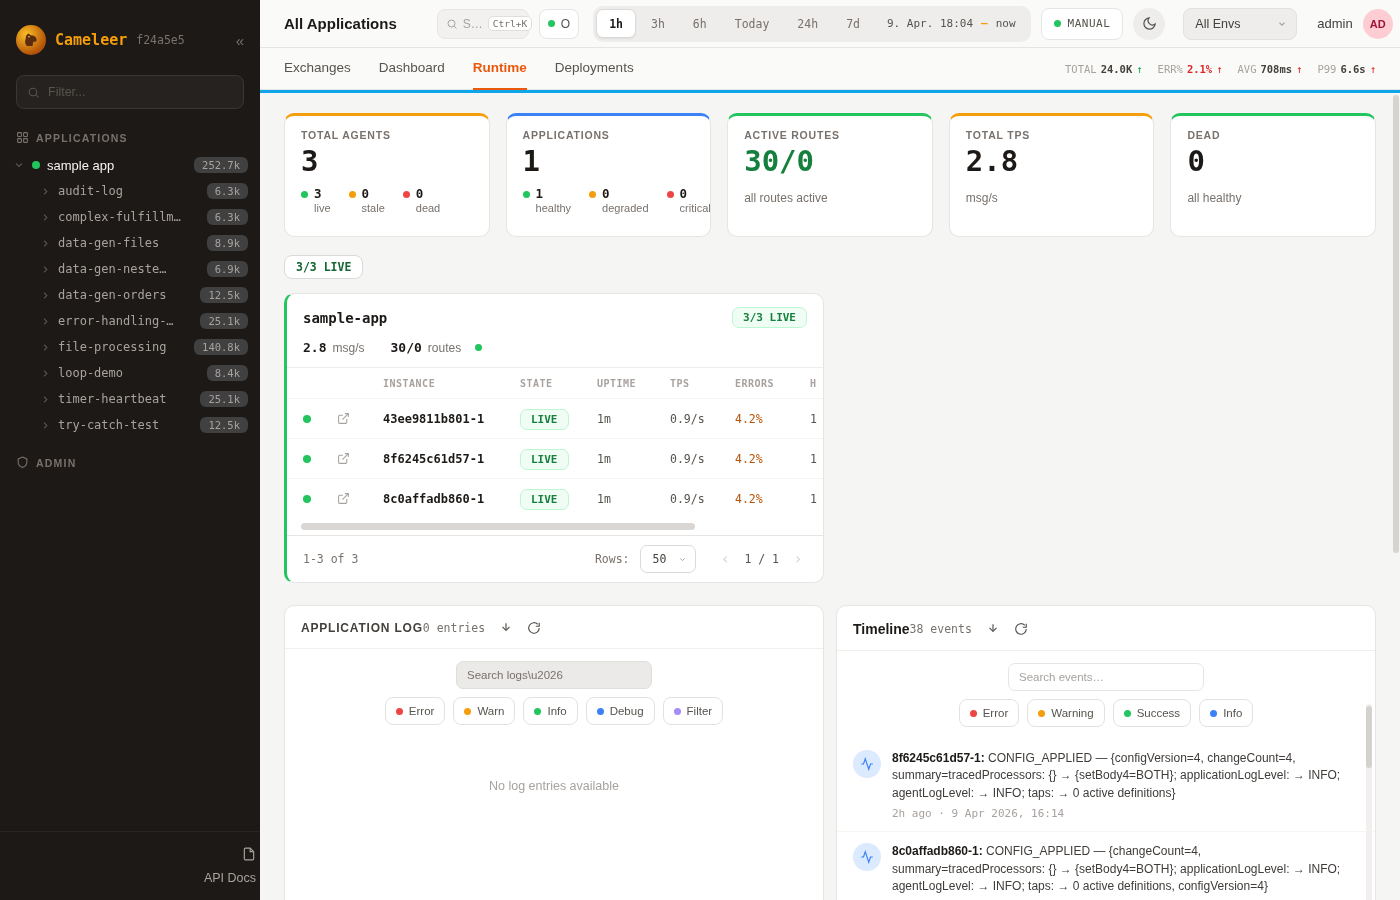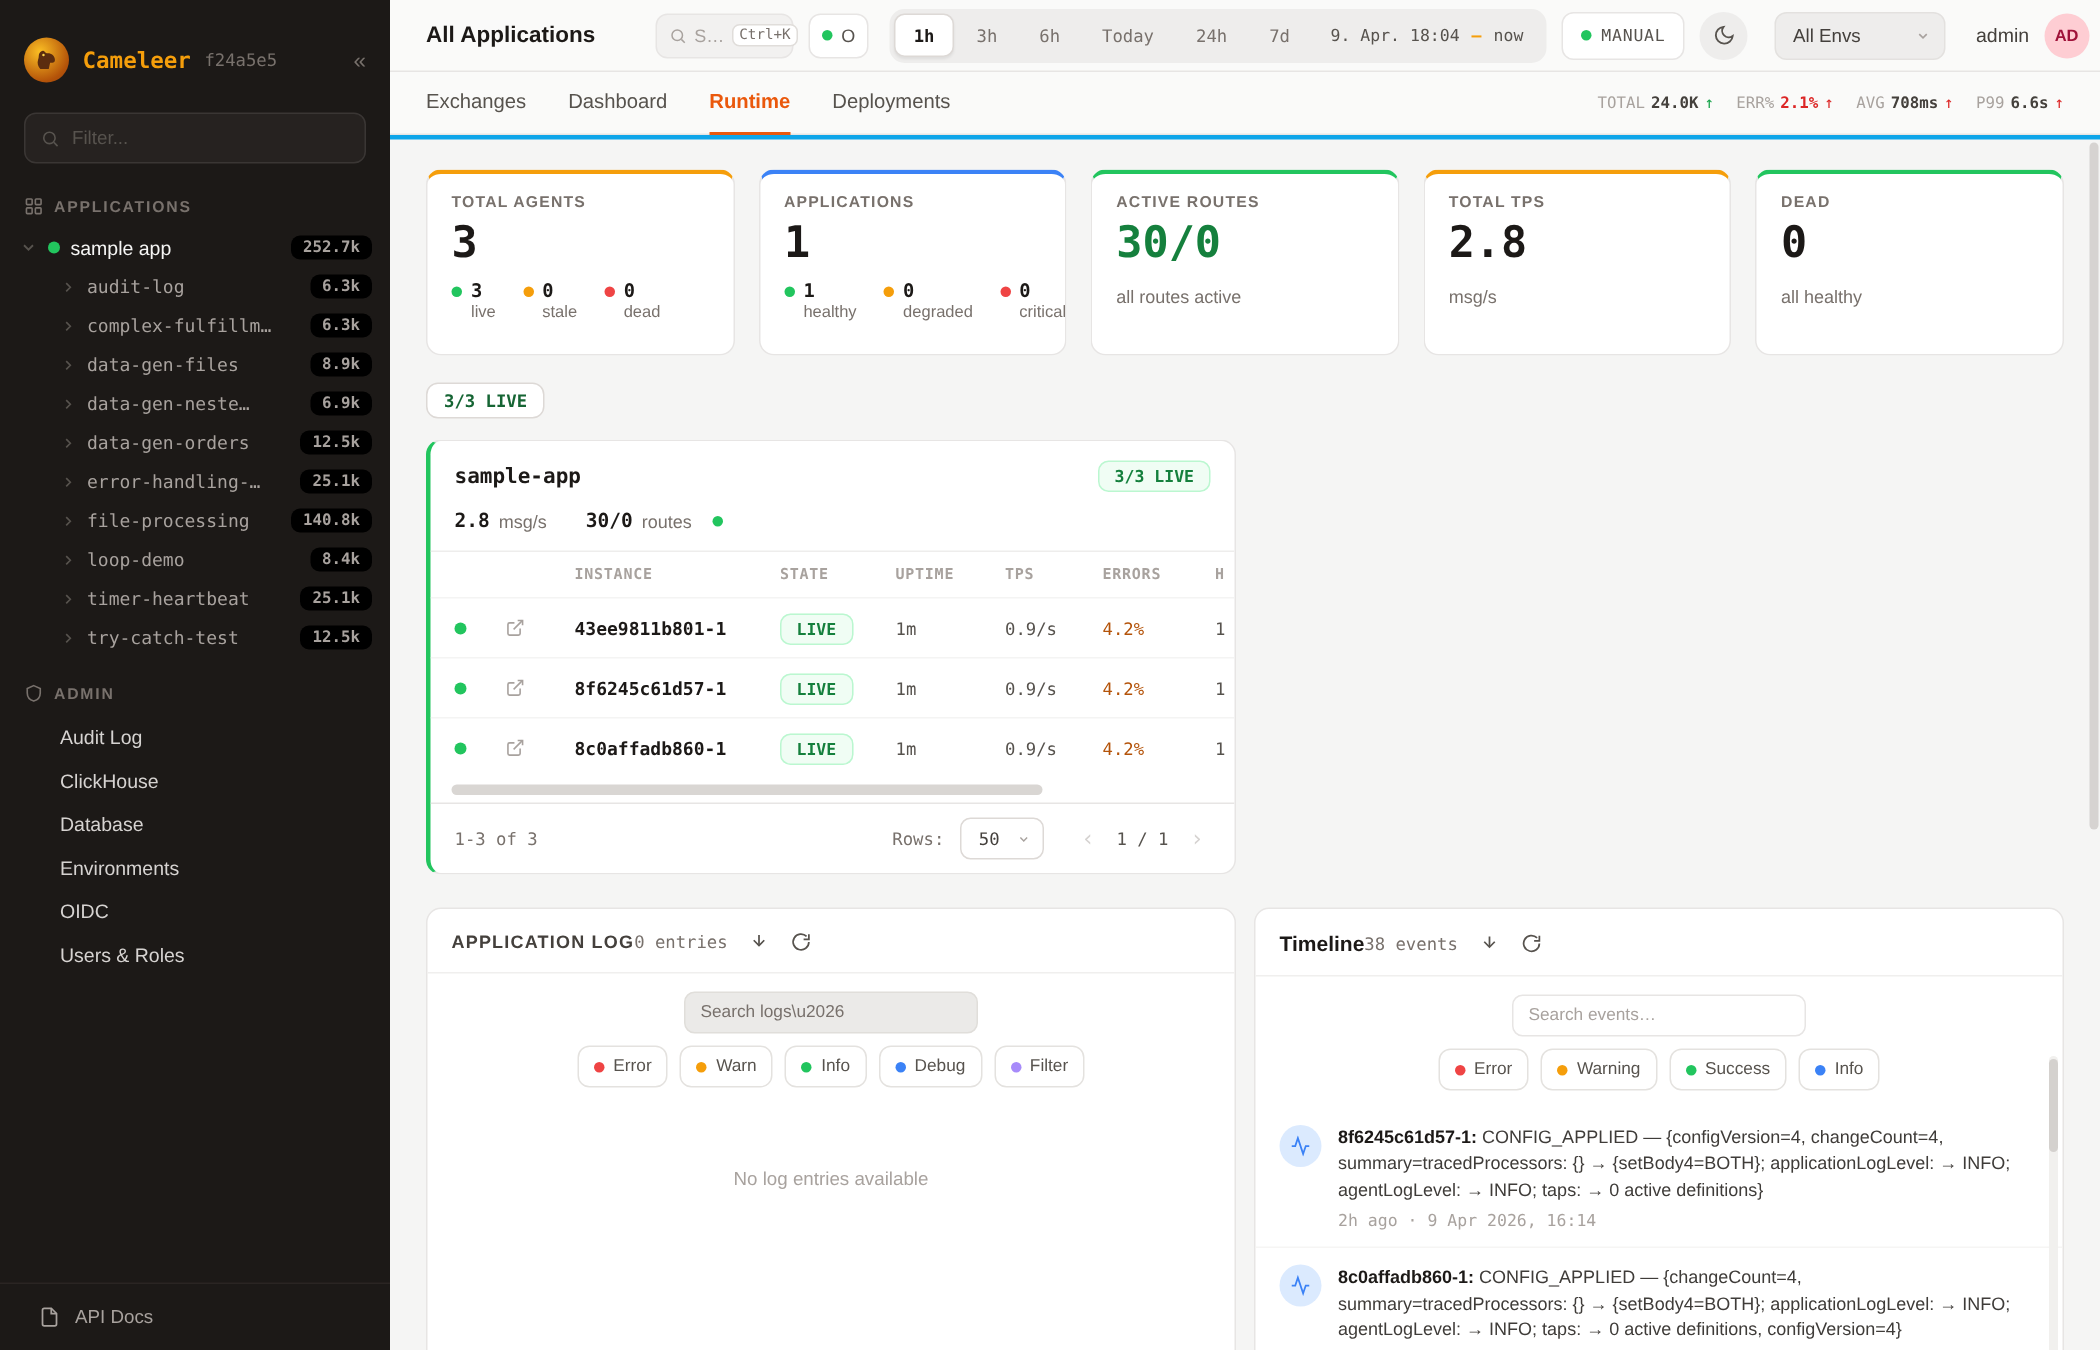--- a/index.html
+++ b/index.html
@@ -14,25 +14,25 @@
   .logo-badge { width:30px; height:30px; min-width:30px; border-radius:50%; background:radial-gradient(circle at 35% 32%, #fbbf24, #b45309 70%, #92400e); display:flex; align-items:center; justify-content:center; }
   .logo-name { color:#f59e0b; font-weight:700; font-size:15px; font-family:"DejaVu Sans Mono",monospace; }
   .logo-id { color:#78716c; font-size:11.5px; font-family:"DejaVu Sans Mono",monospace; }
   .collapse-btn { margin-left:auto; color:#78716c; font-size:15px; cursor:pointer; line-height:1; }
   .sb-filter { margin:10px 16px 4px; background:#262220; border:1px solid #3a3634; border-radius:8px; height:34px; display:flex; align-items:center; gap:8px; padding:0 10px; color:#57534e; }
   .sb-filter input { background:transparent; border:none; outline:none; color:#d6d3d1; font-size:12.5px; width:100%; }
   .sb-filter input::placeholder { color:#57534e; }
   .sb-section { display:flex; align-items:center; gap:7px; padding:18px 16px 8px; color:#78716c; font-size:10.5px; letter-spacing:1.2px; font-weight:700; }
   .tree-parent { display:flex; align-items:center; gap:7px; padding:5px 12px 5px 13px; color:#f5f5f4; font-size:13px; cursor:pointer; }
   .tree-child { display:flex; align-items:center; gap:7px; padding:5px 12px 5px 40px; color:#a8a29e; font-size:12px; font-family:"DejaVu Sans Mono",monospace; cursor:pointer; }
-  .count-badge { margin-left:auto; background:#000000; border-radius:6px; padding:2px 8px; font-size:10.5px; font-family:"DejaVu Sans Mono",monospace; color:#a8a29e;font-weight:bold; }
+  .count-badge { margin-left:auto; background:#404040; border-radius:6px; padding:2px 8px; font-size:10.5px; font-family:"DejaVu Sans Mono",monospace; color:#a8a29e; }
   .status-dot { width:8px; height:8px; min-width:8px; border-radius:50%; background:#22c55e; }
   .chev { color:#57534e; }
   .admin-item { padding:7px 16px 7px 40px; color:#d6d3d1; font-size:13px; cursor:pointer; }
-  .sb-footer { margin-top:auto; border-top:1px solid #2a2523; padding:15px 26px; display:flex; align-items:flex-start; gap:10px; color:#a8a29e; font-size:12.5px; cursor:pointer; }
+  .sb-footer { margin-top:auto; border-top:1px solid #2a2523; padding:15px 4px; display:flex; align-items:flex-end; gap:10px; color:#a8a29e; font-size:12.5px; cursor:pointer;flex-direction:column; }
 
   
   .main { flex:1; display:flex; flex-direction:column; min-width:0; position:relative; }
   .topbar { height:48px; min-height:48px; background:#fafaf9; border-bottom:1px solid #e7e5e4; display:flex; align-items:center; padding:0 14px 0 24px; gap:10px; }
   .tb-title { font-weight:700; font-size:15px; white-space:nowrap; }
   .tb-search { width:92px; height:30px; background:#f2f1f0; border:1px solid #e7e5e4; border-radius:8px; display:flex; align-items:center; padding:0 5px 0 8px; gap:5px; color:#a8a29e; font-size:12px; margin-left:30px; cursor:pointer; }
   .kbd { background:#fff; border:1px solid #e0ddda; border-radius:5px; font-size:9.5px; padding:1px 4px; color:#78716c; font-family:"DejaVu Sans Mono",monospace; white-space:nowrap; }
   .mini-chip { height:30px; border:1px solid #e7e5e4; background:#fff; border-radius:8px; display:flex; align-items:center; gap:6px; padding:0 8px; font-size:12px; color:#57534e; cursor:pointer; }
   .range-group { height:36px; background:#eeedec; border-radius:10px; display:flex; align-items:center; padding:3px; gap:2px; margin-left:4px; }
   .range-btn { height:29px; padding:0 12px; border-radius:7px; font-family:"DejaVu Sans Mono",monospace; font-size:11.5px; color:#78716c; display:flex; align-items:center; cursor:pointer; border:1px solid transparent; }
@@ -286,46 +286,20 @@
 
     <div class="sb-section">
       <span>
           <svg width="13" height="13" viewBox="0 0 24 24" fill="none" stroke="currentColor" stroke-width="2">
             <path d="M12 2l8 3.5V11c0 5-3.4 8.6-8 10-4.6-1.4-8-5-8-10V5.5z"></path>
           </svg>
         </span>
       <span>ADMIN</span>
     </div>
 
-    <div>
-
-        <div class="admin-item">
-          <span>Audit Log</span>
-        </div>
-
-        <div class="admin-item">
-          <span>ClickHouse</span>
-        </div>
-
-        <div class="admin-item">
-          <span>Database</span>
-        </div>
-
-        <div class="admin-item">
-          <span>Environments</span>
-        </div>
-
-        <div class="admin-item">
-          <span>OIDC</span>
-        </div>
-
-        <div class="admin-item">
-          <span>Users &amp; Roles</span>
-        </div>
-      </div>
 
     <div class="sb-footer">
       <span>
           <svg width="14" height="14" viewBox="0 0 24 24" fill="none" stroke="currentColor" stroke-width="2">
             <path d="M14 2H6a2 2 0 0 0-2 2v16a2 2 0 0 0 2 2h12a2 2 0 0 0 2-2V8z"></path>
             <polyline points="14 2 14 8 20 8"></polyline>
           </svg>
         </span>
       <span>API Docs</span>
     </div>

